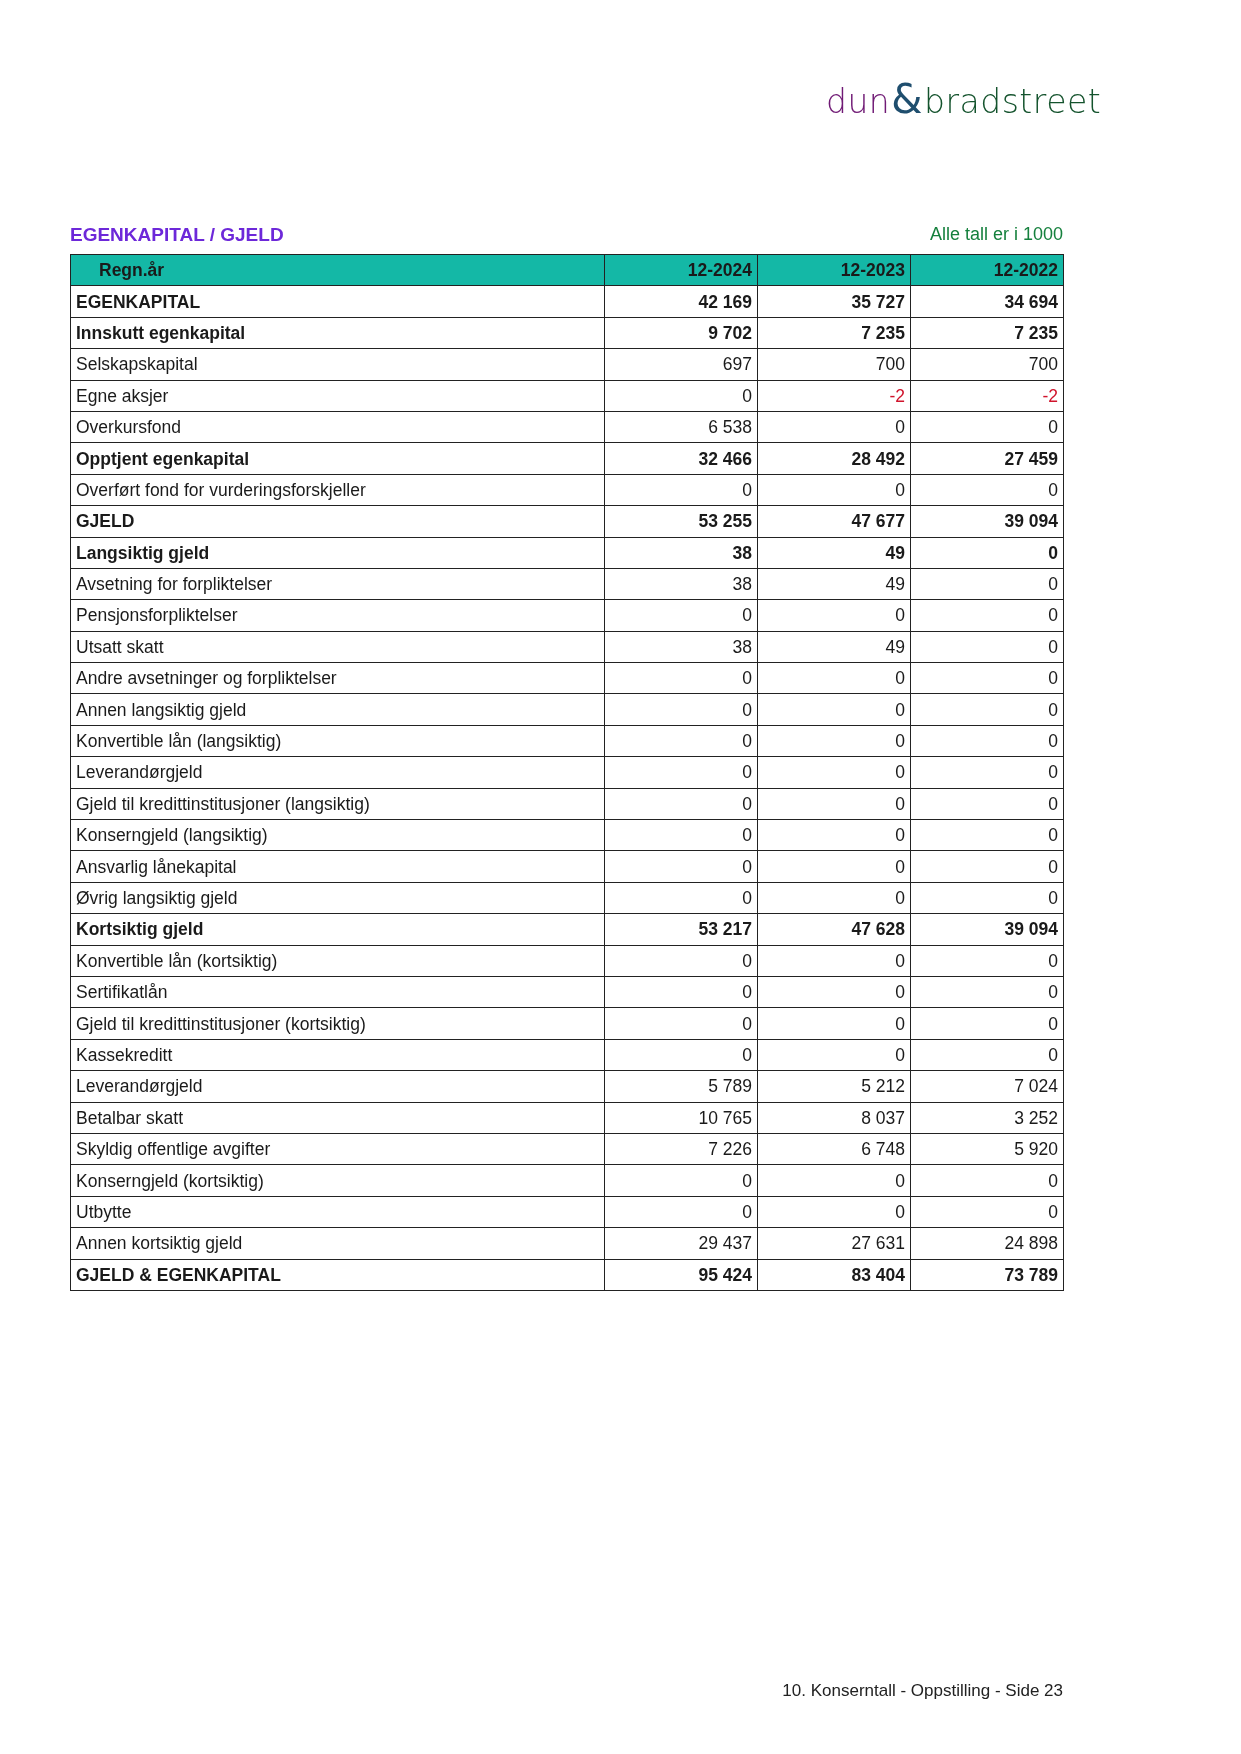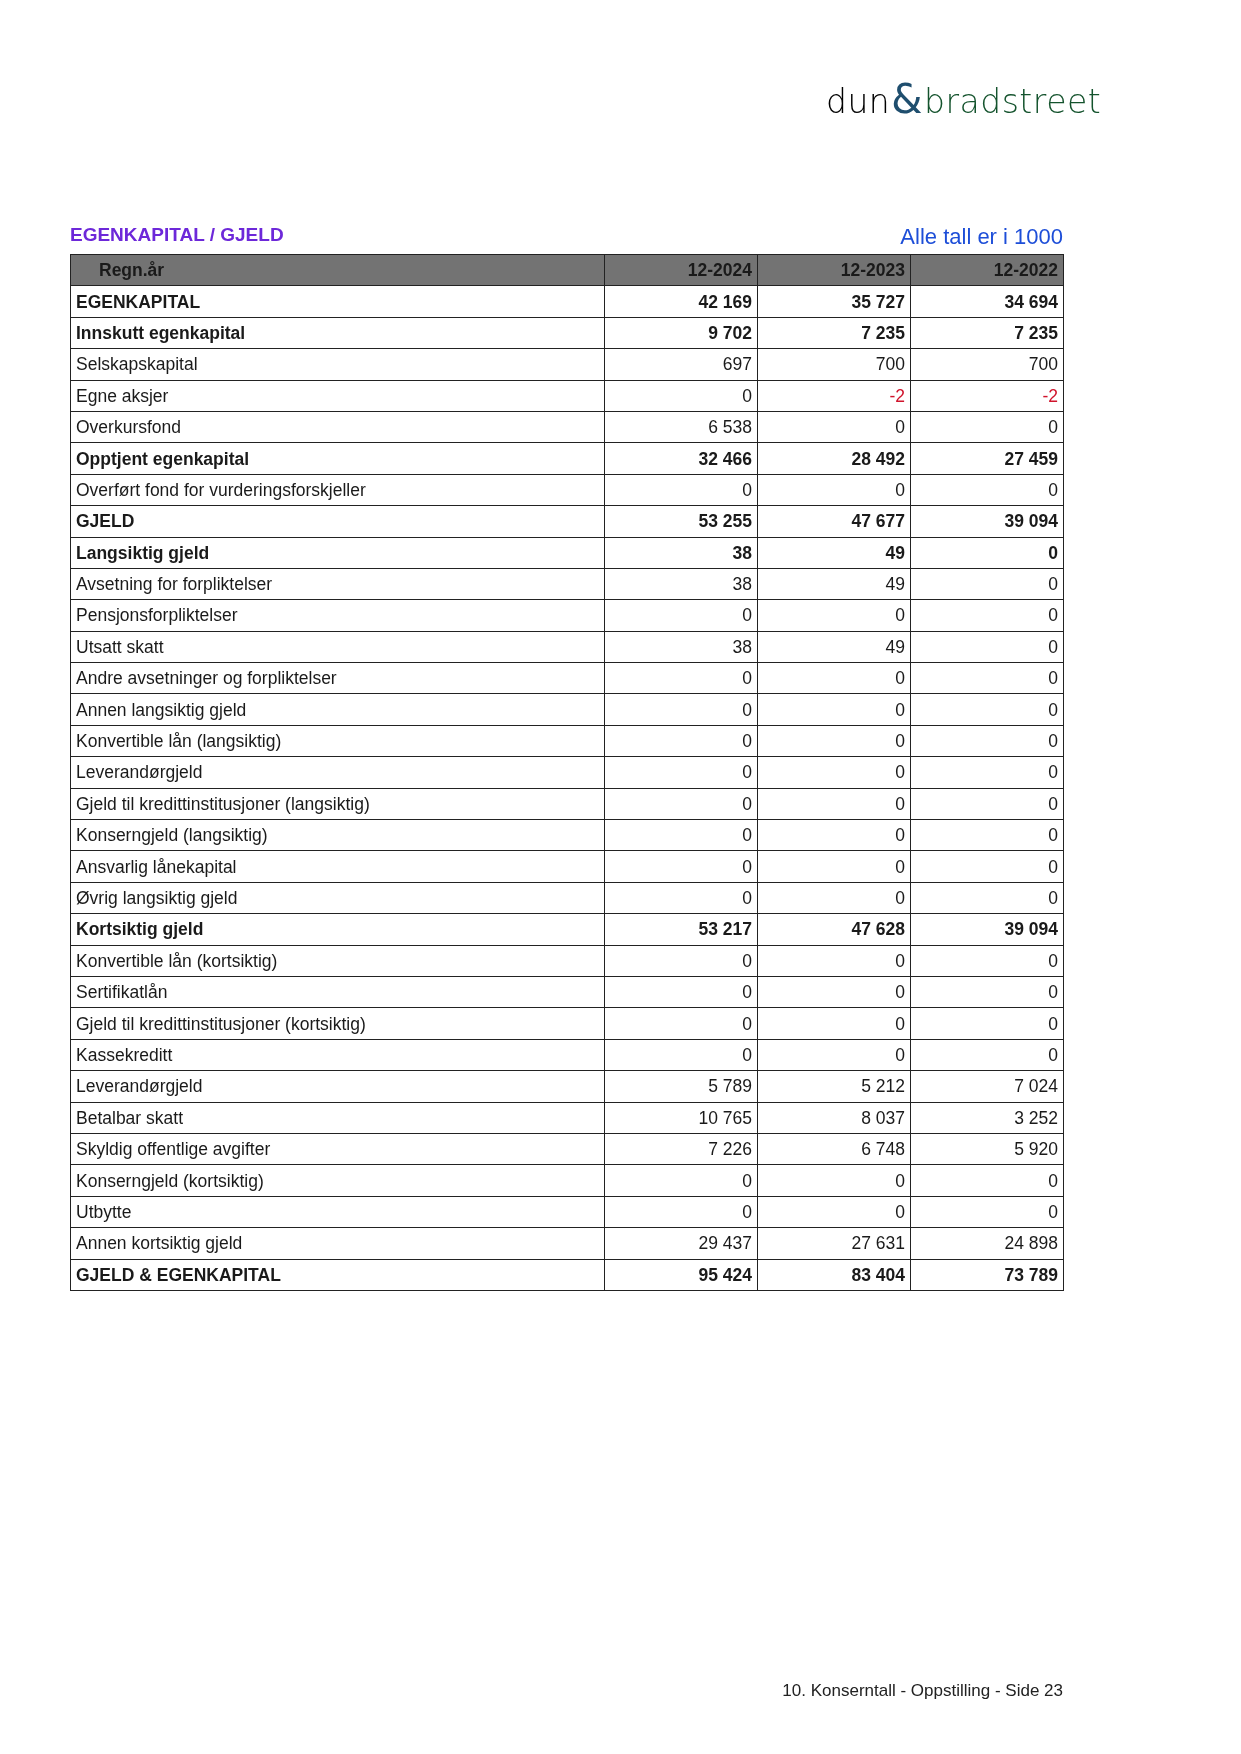--- a/index.html
+++ b/index.html
@@ -1,28 +1,28 @@
 <!DOCTYPE html>
 <html><head>
 <meta charset="utf-8">
 <style>
   html, body { margin: 0; padding: 0; background: #ffffff; }
   body { width: 1241px; height: 1754px; position: relative; overflow: hidden;
          font-family: "Liberation Sans", sans-serif; color: #1a1a1a; }
   .logo { position: absolute; left: 826px; top: 76px; height: 50px; display: flex; align-items: baseline;
           font-family: "DejaVu Sans", sans-serif; font-size: 33px; letter-spacing: 0.5px; font-weight: 300; }
-  .logo .dun { color: #000000; text-align: right; }
+  .logo .dun { color: #701a75; text-align: right; }
   .logo .amp { color: #1f4e6e; font-size: 40px; font-weight: 400; margin: 0 1px; }
   .logo .brad { color: #14532d; }
   .section-title { position: absolute; left: 70px; top: 224px; font-size: 19px; font-weight: bold; color: #6d28d9; }
-  .units-note { position: absolute; right: 178px; top: 224px; font-size: 22px; color: #1d4ed8; }
+  .units-note { position: absolute; right: 178px; top: 224px; font-size: 18px; color: #15803d; }
   table.fin { position: absolute; left: 70px; top: 254px; width: 994px; border-collapse: collapse; table-layout: fixed; }
   table.fin td, table.fin th { border: 1px solid #222; height: 30.4px; padding: 0 5px; font-size: 17.5px;
          white-space: nowrap; overflow: hidden; line-height: 30px; }
-  table.fin th { background: #737373; font-weight: bold; text-align: right; padding-left: 28px; }
+  table.fin th { background: #14b8a6; font-weight: bold; text-align: right; padding-left: 28px; }
   table.fin th.lbl { text-align: left; }
   table.fin td.num { text-align: right; }
   table.fin tr.bold td { font-weight: bold; }
   .neg { color: #d0142c; }
   col.c-label { width: 534px; }
   col.c-num { width: 153px; }
   .footer { position: absolute; right: 178px; top: 1681px; font-size: 17px; color: #222; }
 </style>
 </head>
 <body>

